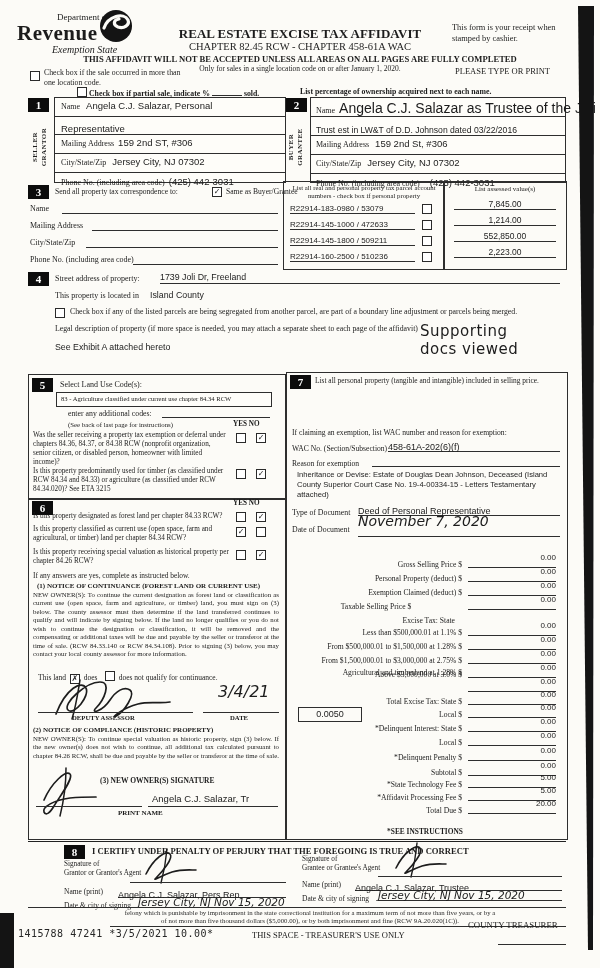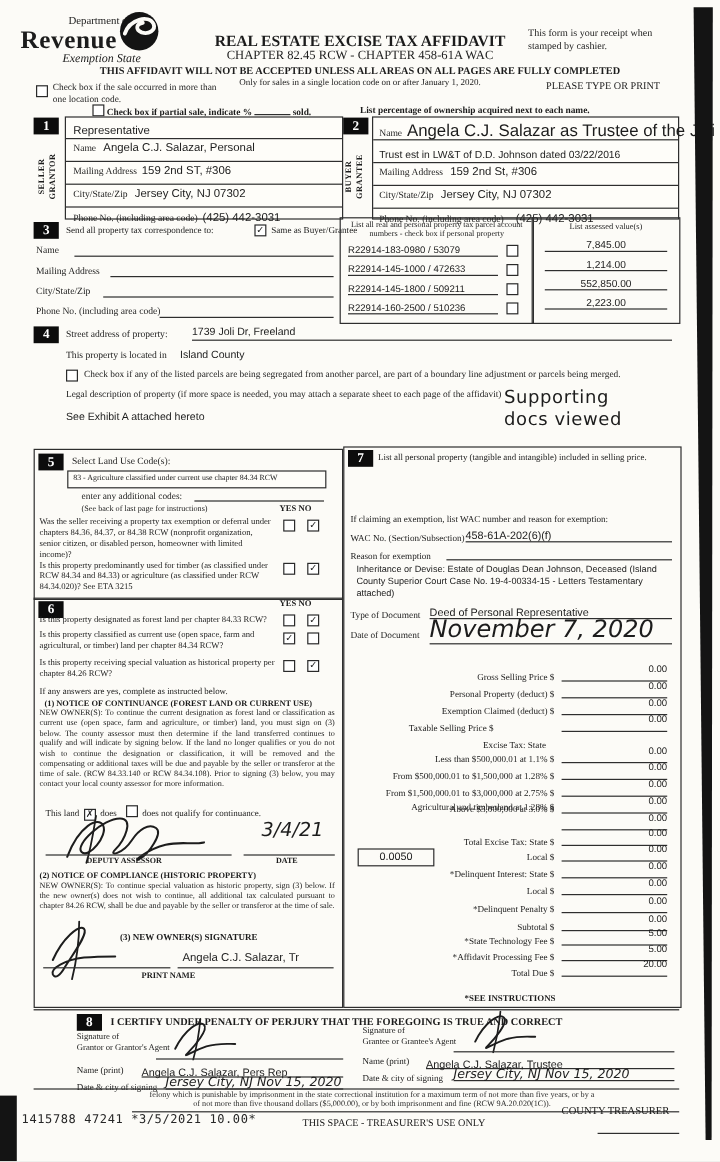--- a/index.html
+++ b/index.html
@@ -35,21 +35,21 @@
   <div class="abs" style="left:98px;top:8px;">
     <svg width="36" height="36" viewBox="0 0 36 36">
       <circle cx="18" cy="18" r="16" fill="#141414"></circle>
       <path d="M6,20 C10,8 26,4 30,12 C32,17 26,21 20,19 C15,17 15,12 21,11" fill="none" stroke="#fcfbf7" stroke-width="3.2" stroke-linecap="round"></path>
     </svg>
   </div>
   <div class="abs i" style="left:52px;top:44px;font-size:10px;">Exemption State</div>
 
   <div class="abs b c" style="left:140px;top:26px;width:320px;font-size:13px;">REAL ESTATE EXCISE TAX AFFIDAVIT</div>
   <div class="abs c" style="left:140px;top:41px;width:320px;font-size:10.5px;">CHAPTER 82.45 RCW - CHAPTER 458-61A WAC</div>
-  <div class="abs" style="left:440px;top:23px;width:115px;font-size:8.4px;line-height:1.25;">This form is your receipt when stamped by cashier.</div>
+  <div class="abs" style="left:452px;top:23px;width:115px;font-size:8.4px;line-height:1.25;">This form is your receipt when stamped by cashier.</div>
 
   <div class="abs b c" style="left:30px;top:54px;width:540px;font-size:8.6px;">THIS AFFIDAVIT WILL NOT BE ACCEPTED UNLESS ALL AREAS ON ALL PAGES ARE FULLY COMPLETED</div>
   <div class="abs c" style="left:120px;top:64px;width:360px;font-size:7.5px;">Only for sales in a single location code on or after January 1, 2020.</div>
   <div class="abs" style="left:455px;top:66px;font-size:8.5px;">PLEASE TYPE OR PRINT</div>
 
   <span class="cb abs" style="left:30px;top:71px;"></span>
   <div class="abs" style="left:44px;top:68px;width:140px;font-size:7.8px;line-height:1.3;">Check box if the sale occurred in more than one location code.</div>
 
   <div class="abs" style="left:77px;top:87px;font-size:7.8px;">
     <span class="cb"></span>
@@ -58,26 +58,26 @@
     <span class="b">sold.</span>
   </div>
   <div class="abs b" style="left:300px;top:87px;font-size:7.8px;">List percentage of ownership acquired next to each name.</div>
 
   <div class="abs badge" style="left:28px;top:98px;">1</div>
   <div class="abs vlabel" style="left:12px;top:138px;width:56px;">
     <div>SELLER</div>
     <div>GRANTOR</div>
   </div>
   <div class="abs box" style="left:54px;top:97px;width:230px;height:84px;background:#fefdf9;">
-    <div style="height:16px;border-bottom:1px solid #2e2e2e;padding:1px 4px 0 6px;">
-      <span class="typed" style="font-size:9.5px;">Representative</span>
-    </div>
     <div style="height:16px;border-bottom:1px solid #2e2e2e;padding:2px 4px 0 6px;font-size:8px;white-space:nowrap;">
       <span>Name</span>&nbsp;&nbsp;
       <span class="typed" style="font-size:9.5px;">Angela C.J. Salazar, Personal</span>
+    </div>
+    <div style="height:16px;border-bottom:1px solid #2e2e2e;padding:1px 4px 0 6px;">
+      <span class="typed" style="font-size:9.5px;">Representative</span>
     </div>
     <div style="height:16px;border-bottom:1px solid #2e2e2e;padding:2px 4px 0 6px;font-size:8px;white-space:nowrap;">
       <span>Mailing Address</span>&nbsp;
       <span class="typed" style="font-size:9.5px;">159 2nd ST, #306</span>
     </div>
     <div style="height:16px;border-bottom:1px solid #2e2e2e;padding:2px 4px 0 6px;font-size:8px;white-space:nowrap;">
       <span>City/State/Zip</span>&nbsp;&nbsp;
       <span class="typed" style="font-size:9.5px;">Jersey City, NJ  07302</span>
     </div>
     <div style="height:16px;padding:3px 4px 0 6px;font-size:8px;white-space:nowrap;">
@@ -254,21 +254,21 @@
   <div class="abs" style="left:292px;top:459px;font-size:7.6px;">Reason for exemption</div>
   <div class="abs u" style="left:372px;top:452px;width:188px;height:14px;"></div>
   <div class="abs typed" style="left:297px;top:470px;width:255px;font-size:7.6px;line-height:1.3;">Inheritance or Devise: Estate of Douglas Dean Johnson, Deceased (Island County Superior Court Case No. 19-4-00334-15 - Letters Testamentary attached)</div>
 
   <div class="abs" style="left:292px;top:508px;font-size:7.8px;">Type of Document</div>
   <div class="abs u" style="left:358px;top:500px;width:202px;height:15px;">
     <span class="typed" style="font-size:9px;">Deed of Personal Representative</span>
   </div>
   <div class="abs" style="left:292px;top:525px;font-size:7.8px;">Date of Document</div>
   <div class="abs u" style="left:358px;top:512px;width:202px;height:24px;">
-    <span class="hand" style="font-size:20px;">November 7, 2020</span>
+    <span class="hand" style="font-size:14px;">November 7, 2020</span>
   </div>
 
   <div class="abs finlabel" style="left:290px;top:560px;width:172px;">Gross Selling Price  $</div>
   <div class="abs u" style="left:468px;top:553px;width:88px;height:14px;">
       <span class="finval">0.00</span>
     </div>
   <div class="abs finlabel" style="left:290px;top:574px;width:172px;">Personal Property (deduct)  $</div>
   <div class="abs u" style="left:468px;top:567px;width:88px;height:14px;">
       <span class="finval">0.00</span>
     </div>

